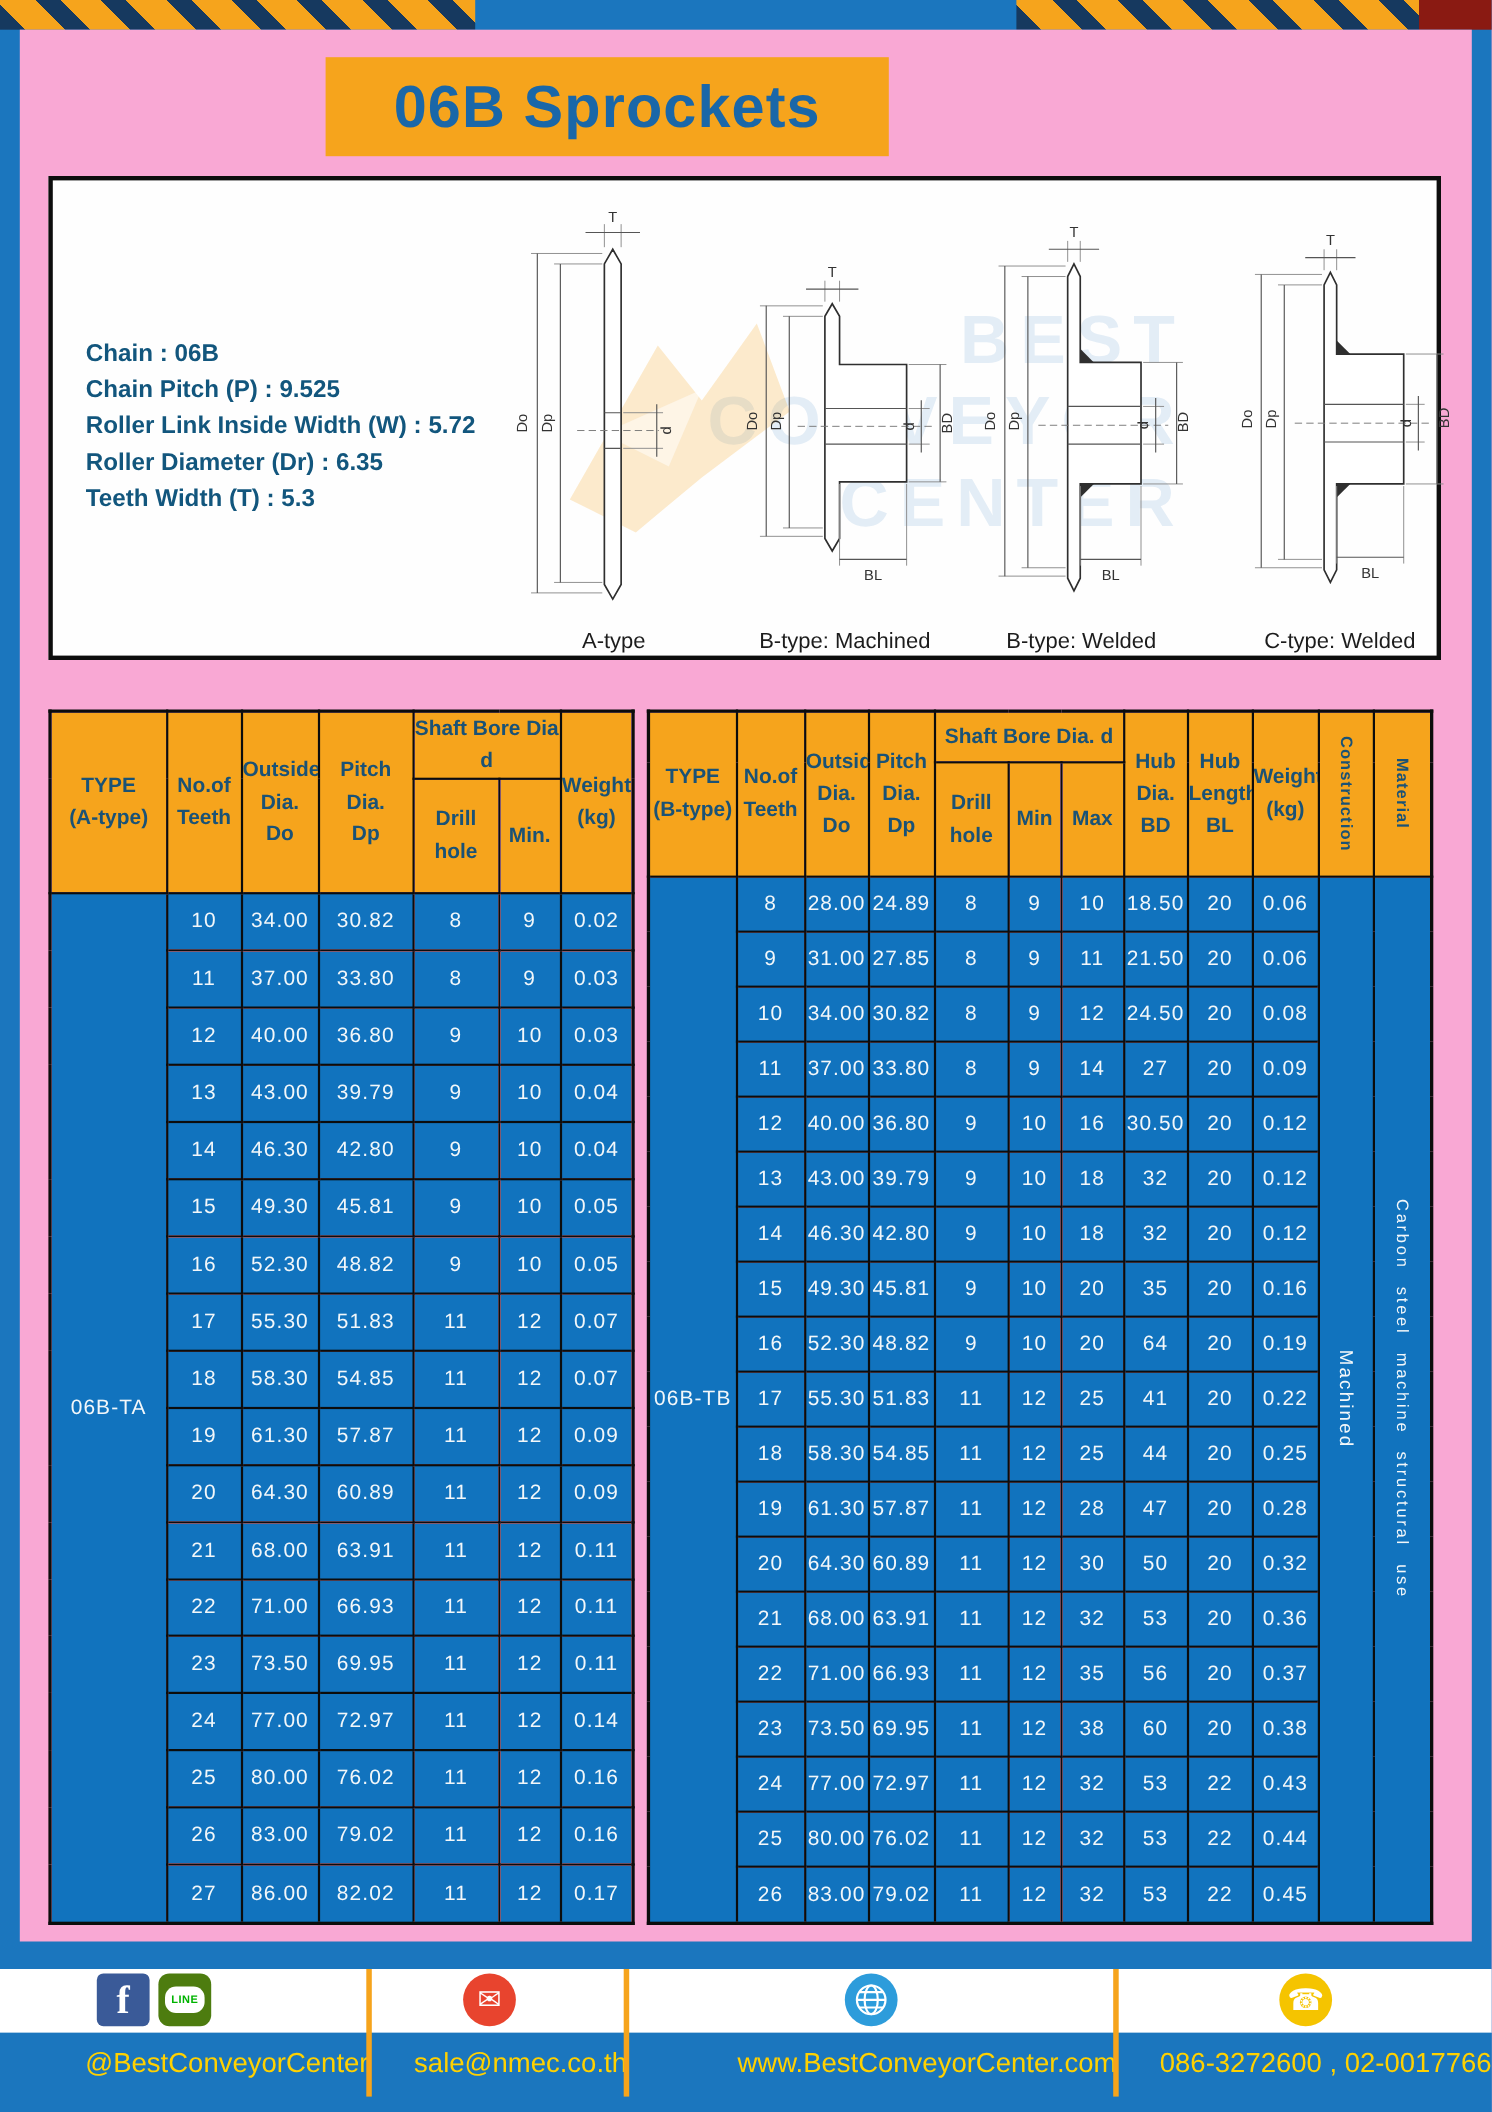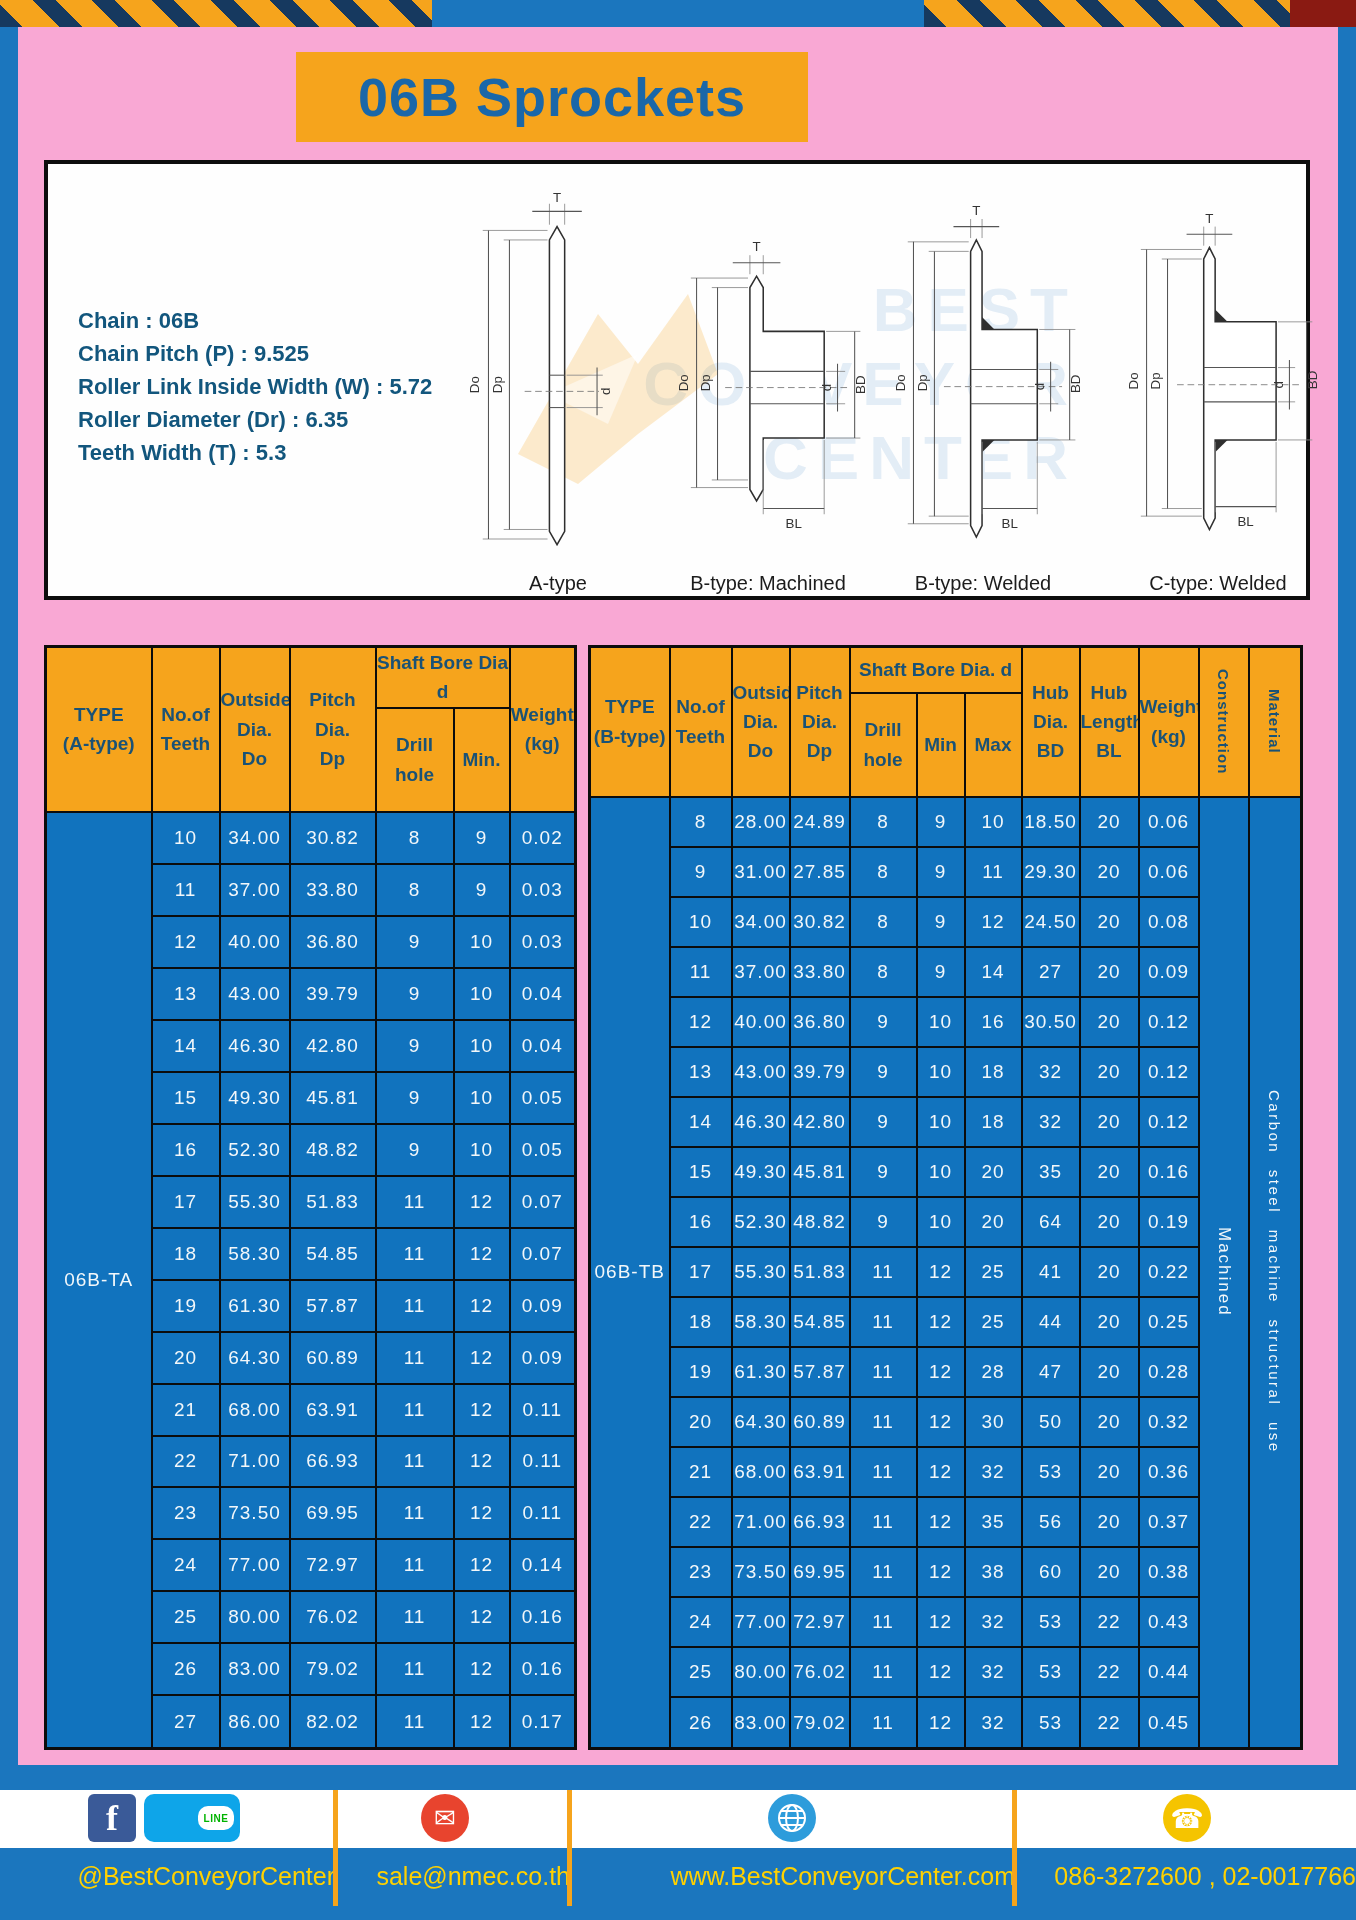--- a/index.html
+++ b/index.html
@@ -70,21 +70,21 @@
   .fl-social{left:0;width:335px;}
   .fl-email{left:335px;width:235px;}
   .fl-web{left:570px;width:445px;}
   .fl-phone{left:1015px;width:341px;}
   .divider{position:absolute;top:1790px;width:5px;height:116px;background:#F6A41C;}
   .dv-1{left:333px;} .dv-2{left:567px;} .dv-3{left:1012px;}
   .icon{position:absolute;top:1794px;width:48px;height:48px;display:flex;
     align-items:center;justify-content:center;}
   .icon-fb{left:88px;background:#3A5A98;border-radius:6px;color:#fff;
     font-size:36px;font-weight:bold;font-family:"Liberation Serif",serif;}
-  .icon-line{left:144px;background:#0ea5e9;border-radius:10px;position:absolute;padding-left:48px;}
+  .icon-line{left:144px;background:#4d7c0f;border-radius:10px;position:absolute;}
   .line-bubble{width:36px;height:24px;background:#fff;border-radius:10px;
     display:flex;align-items:center;justify-content:center;
     font-size:10px;font-weight:bold;color:#00B300;letter-spacing:0.5px;}
   .icon-mail{left:421px;background:#E8442E;border-radius:50%;color:#fff;font-size:26px;
     font-family:"DejaVu Sans",sans-serif;}
   .icon-globe{left:768px;background:#2D9CDB;border-radius:50%;}
   .icon-phone{left:1163px;background:#F5C400;border-radius:50%;color:#fff;font-size:27px;
     font-family:"DejaVu Sans",sans-serif;}
 </style>
 </head>
@@ -495,21 +495,21 @@
             <td rowspan="19" class="vcell">Machined</td>
             <td rowspan="19" class="vcell material">Carbon steel machine structural use</td>
           </tr>
           <tr>
             <td>9</td>
             <td>31.00</td>
             <td>27.85</td>
             <td>8</td>
             <td>9</td>
             <td>11</td>
-            <td>29.30</td>
+            <td>21.50</td>
             <td>20</td>
             <td>0.06</td>
           </tr>
           <tr>
             <td>10</td>
             <td>34.00</td>
             <td>30.82</td>
             <td>8</td>
             <td>9</td>
             <td>12</td>

